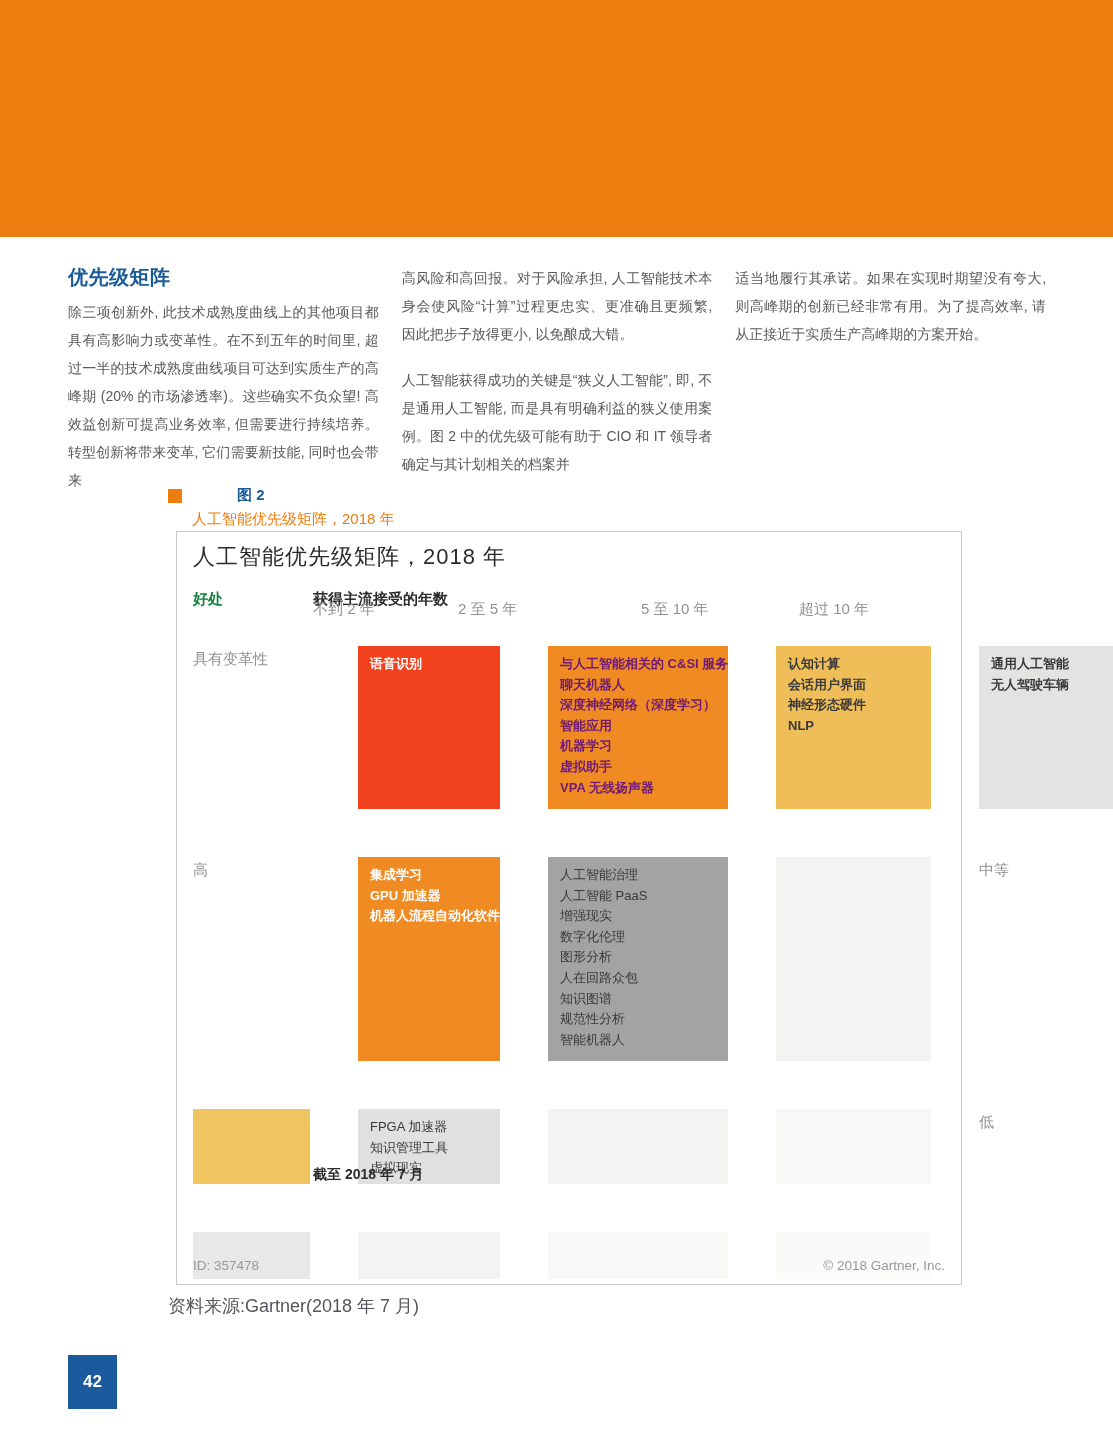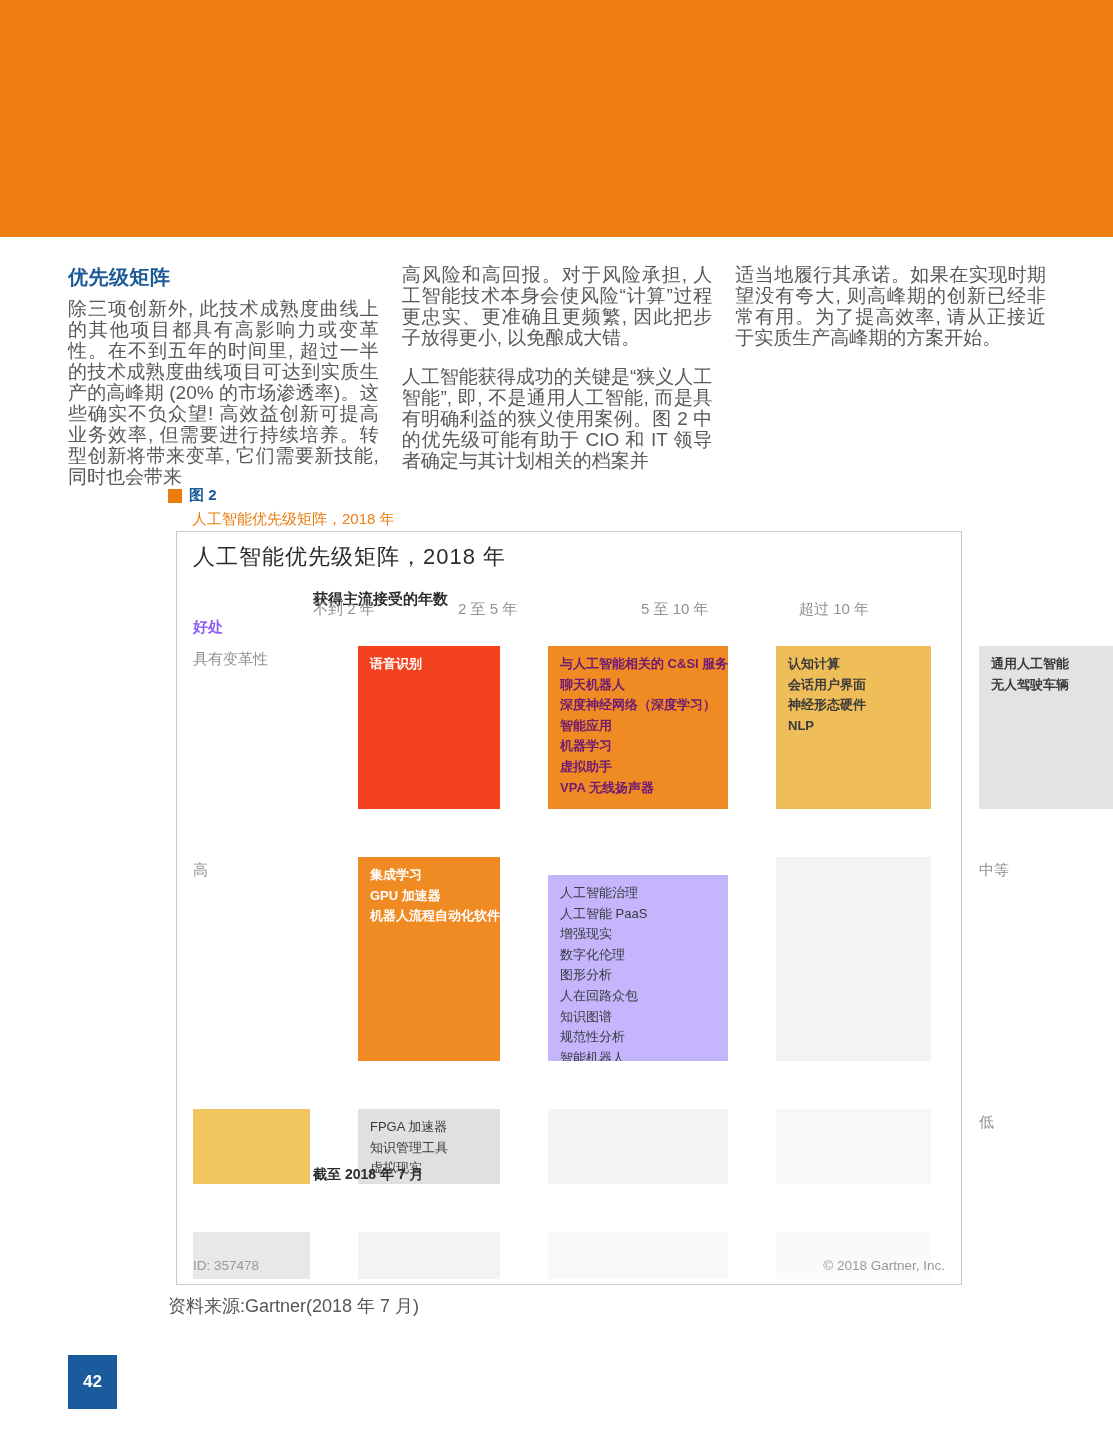--- a/index.html
+++ b/index.html
@@ -16,41 +16,41 @@
   .article {
     position: absolute; left: 68px; top: 264px; width: 978px;
     display: flex; gap: 23px;
   }
   .article .col { width: 311px; }
   .article h2 {
     font-size: 20px; font-weight: bold; color: #1A5A96;
     margin-bottom: 7px; letter-spacing: 0.5px;
   }
   .article p {
-    font-size: 19px; line-height: 21px; color: #57585A;
+    font-size: 14px; line-height: 28px; color: #57585A;
     margin-bottom: 18px; text-align: justify;
   }
   .fig-caption { position: absolute; left: 168px; top: 486px; }
   .fig-label { display: flex; align-items: center; }
   .fig-label .sq {
     width: 14px; height: 14px; background: #ED7D0E; display: inline-block;
     margin-right: 7px;
   }
-  .fig-label .txt { font-size: 15px; font-weight: bold; color: #1A5A96; }
+  .fig-label .txt { font-size: 15px; font-weight: bold; color: #1A5A96; margin-left: 48px; }
   .fig-sub { margin-left: 24px; margin-top: 5px; font-size: 15px; color: #ED7D0E; }
 
   .fig-box {
     position: absolute; left: 176px; top: 531px; width: 786px; height: 754px;
     background: #ffffff; border: 1px solid #C8CBCC;
   }
   .fig-title {
     position: absolute; left: 16px; top: 10px;
     font-size: 22px; color: #2B2B2B; letter-spacing: 1px;
   }
-  .hdr-benefit { position: absolute; left: 16px; top: 58px; font-size: 15px; font-weight: bold; color: #8b5cf6; margin-top: 28px; }
+  .hdr-benefit { position: absolute; left: 16px; top: 58px; font-size: 15px; font-weight: bold; color: #15803d; }
   .hdr-years   { position: absolute; left: 136px; top: 58px; font-size: 15px; font-weight: bold; color: #2B2B2B; }
   .subhdr { position: absolute; top: 68px; font-size: 15px; color: #8F9193; }
   .subhdr.c0 { left: 136px; } .subhdr.c1 { left: 281px; }
   .subhdr.c2 { left: 464px; } .subhdr.c3 { left: 622px; }
 
   .matrix {
     position: absolute; left: 16px; top: 114px;
     display: grid;
     grid-template-columns: 117px 142px 180px 155px 141px;
     grid-template-rows: 163px 204px 75px 47px;
@@ -137,21 +137,21 @@
       <div class="cell" style="background: rgb(227, 227, 225); color: rgb(58, 58, 60); font-weight: bold;">
         <div class="item">通用人工智能</div>
         <div class="item">无人驾驶车辆</div>
       </div>
       <div class="row-label">高</div>
       <div class="cell" style="background: rgb(239, 139, 34); color: rgb(255, 255, 255); font-weight: bold;">
         <div class="item">集成学习</div>
         <div class="item">GPU 加速器</div>
         <div class="item">机器人流程自动化软件</div>
       </div>
-      <div class="cell" style="background: #c4b5fd; color: rgb(58, 58, 60); margin-top: 18px;">
+      <div class="cell" style="background: #a3a3a3; color: rgb(58, 58, 60);">
         <div class="item">人工智能治理</div>
         <div class="item">人工智能 PaaS</div>
         <div class="item">增强现实</div>
         <div class="item">数字化伦理</div>
         <div class="item">图形分析</div>
         <div class="item">人在回路众包</div>
         <div class="item">知识图谱</div>
         <div class="item">规范性分析</div>
         <div class="item">智能机器人</div>
       </div>

